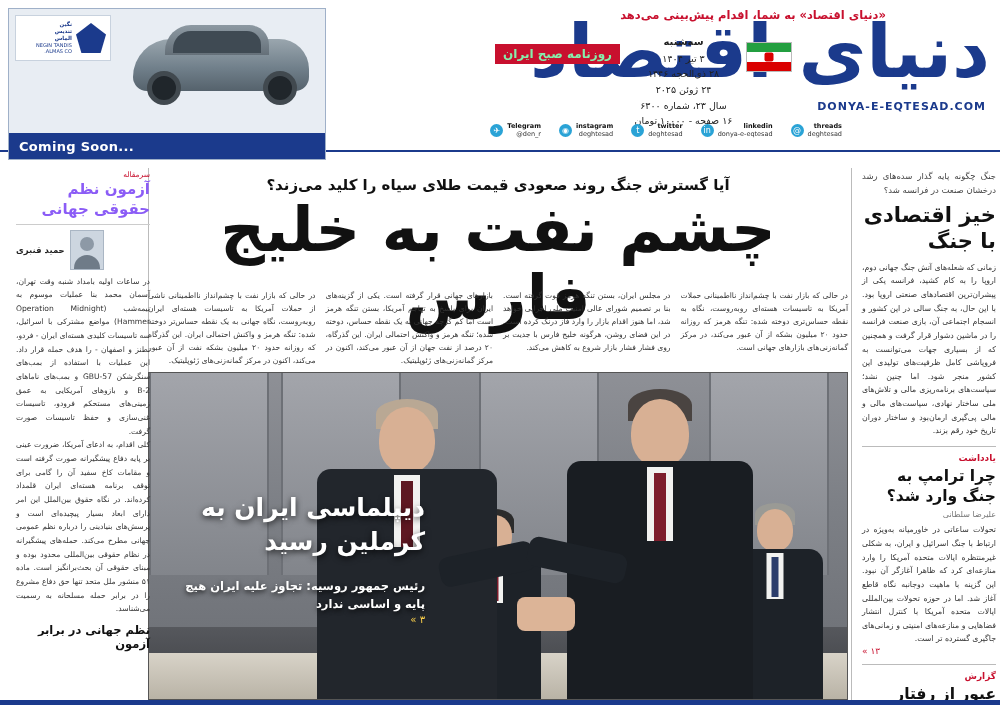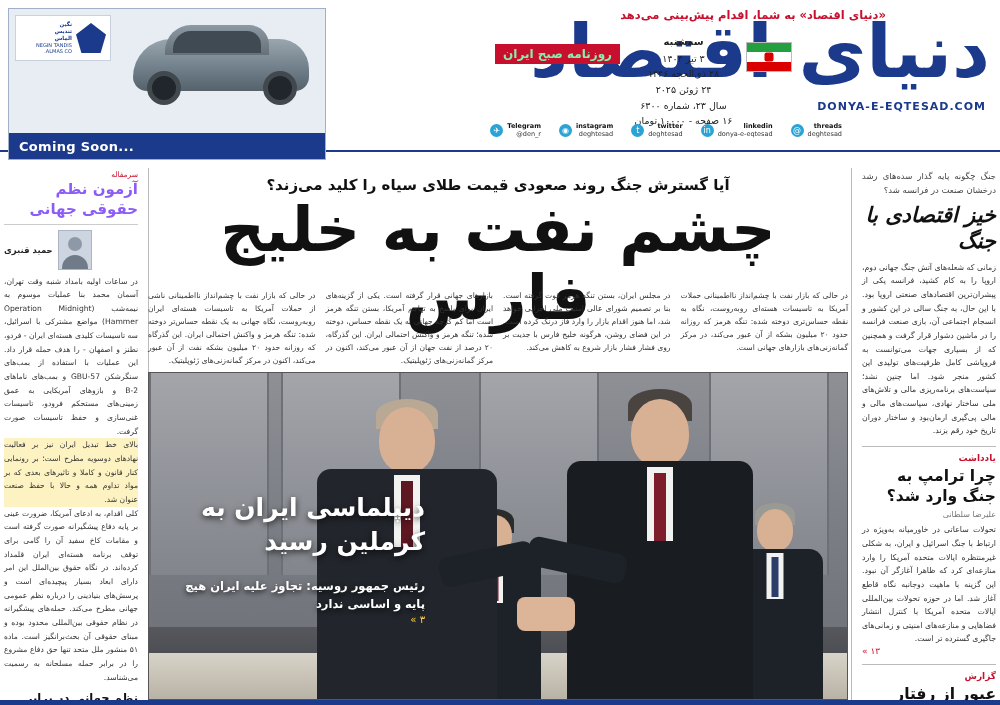--- a/index.html
+++ b/index.html
@@ -137,27 +137,27 @@
   .rule-v {
     position: absolute; width: 1px; background: #bbb;
   }
 
   
   .col-right {
     position: absolute; top: 170px; right: 4px; width: 140px; height: 530px;
     padding-left: 6px;
   }
   .col-left {
-    position: absolute; top: 170px; left: 4px; width: 140px; height: 530px;
+    position: absolute; top: 170px; left: 16px; width: 140px; height: 530px;
     padding-right: 6px;
   }
 
   .mini-kicker { font-size: 8.5px; color: #444; line-height: 1.6; text-align: justify; }
   .mini-title {
-    font-size: 21px; font-weight: bold; color: #111; line-height: 1.25; margin: 5px 0 6px; font-style: italic;
+    font-size: 21px; font-weight: bold; color: #111; line-height: 1.25; margin: 5px 0 6px;
   }
   .mini-body { font-size: 7.8px; color: #333; line-height: 1.75; text-align: justify; }
   .sec-div { border-top: 1px solid #bbb; margin: 8px 0 6px; }
 
   .tag-red { color: #c8102e; font-size: 9px; font-weight: bold; }
   .item-title { font-size: 15.5px; font-weight: bold; color: #111; line-height: 1.3; margin: 3px 0 4px; }
   .byline { font-size: 8px; color: #777; margin-bottom: 4px; }
   .more { font-size: 9px; color: #c8102e; text-align: left; }
 
   
@@ -431,20 +431,19 @@
   </div>
 
   <div class="col-left">
     <div class="rail-hd">سرمقاله</div>
     <div class="rail-title">آزمون نظم حقوقی جهانی</div>
     <div class="author-row">
       <div class="author-name">حمید قنبری</div>
       <div class="avatar"></div>
     </div>
     <div class="rail-body">در ساعات اولیه بامداد شنبه وقت تهران، آسمان محمد بنا عملیات موسوم به نیمه‌شب (Operation Midnight Hammer) مواضع مشترکی با اسرائیل، سه تاسیسات کلیدی هسته‌ای ایران - فردو، نطنز و اصفهان - را هدف حمله قرار داد. این عملیات با استفاده از بمب‌های سنگرشکن GBU-57 و بمب‌های ناماهای B-2 و بازوهای آمریکایی به عمق زمینی‌های مستحکم فرودو، تاسیسات غنی‌سازی و حفظ تاسیسات صورت گرفت.</div>
-    <div class="rail-body rail-hl">بالای خط تبدیل ایران نیز بر فعالیت نهادهای دوسویه مطرح است؛ بر رونمایی کنار قانون و کاملا و تاثیر‌های بعدی که بر مواد تداوم همه و حالا با حفظ صنعت عنوان شد.</div>
     <div class="rail-body">کلی اقدام، به ادعای آمریکا، ضرورت عینی بر پایه دفاع پیشگیرانه صورت گرفته است و مقامات کاخ سفید آن را گامی برای توقف برنامه هسته‌ای ایران قلمداد کرده‌اند. در نگاه حقوق بین‌الملل این امر دارای ابعاد بسیار پیچیده‌ای است و پرسش‌های بنیادینی را درباره نظم عمومی جهانی مطرح می‌کند. حمله‌های پیشگیرانه در نظام حقوقی بین‌المللی محدود بوده و مبنای حقوقی آن بحث‌برانگیز است. ماده ۵۱ منشور ملل متحد تنها حق دفاع مشروع را در برابر حمله مسلحانه به رسمیت می‌شناسد.</div>
     <div class="rail-sub">نظم جهانی در برابر آزمون</div>
 
   </div>
 
   <div class="footer-strip"></div>
 </div>
 
 </body></html>

